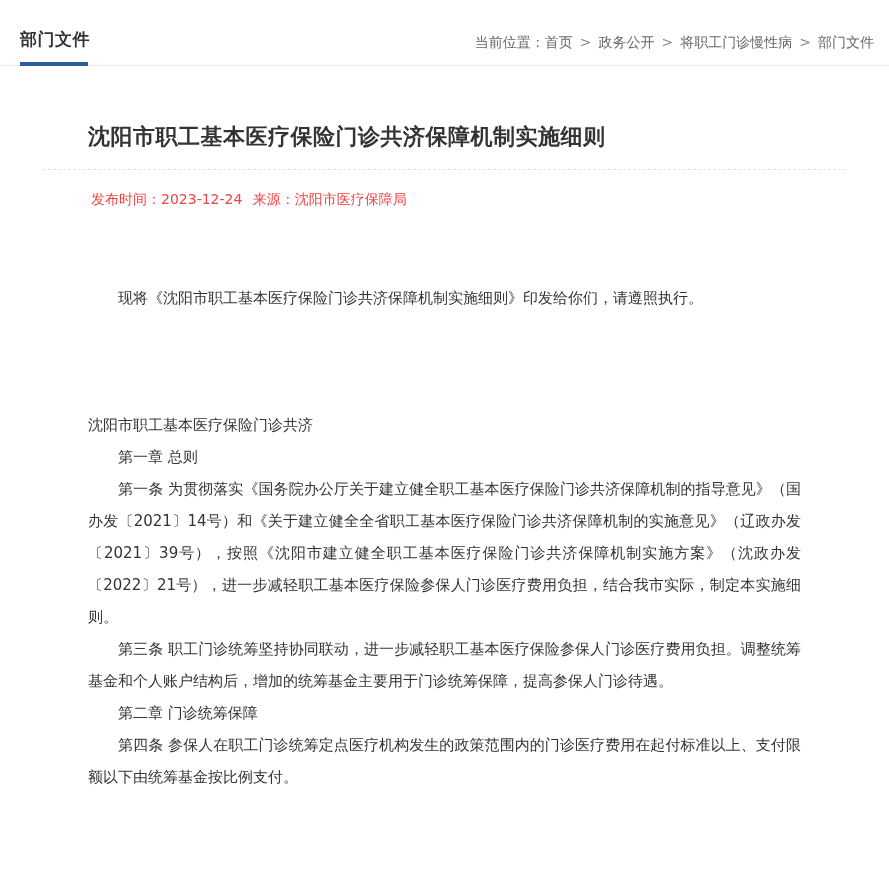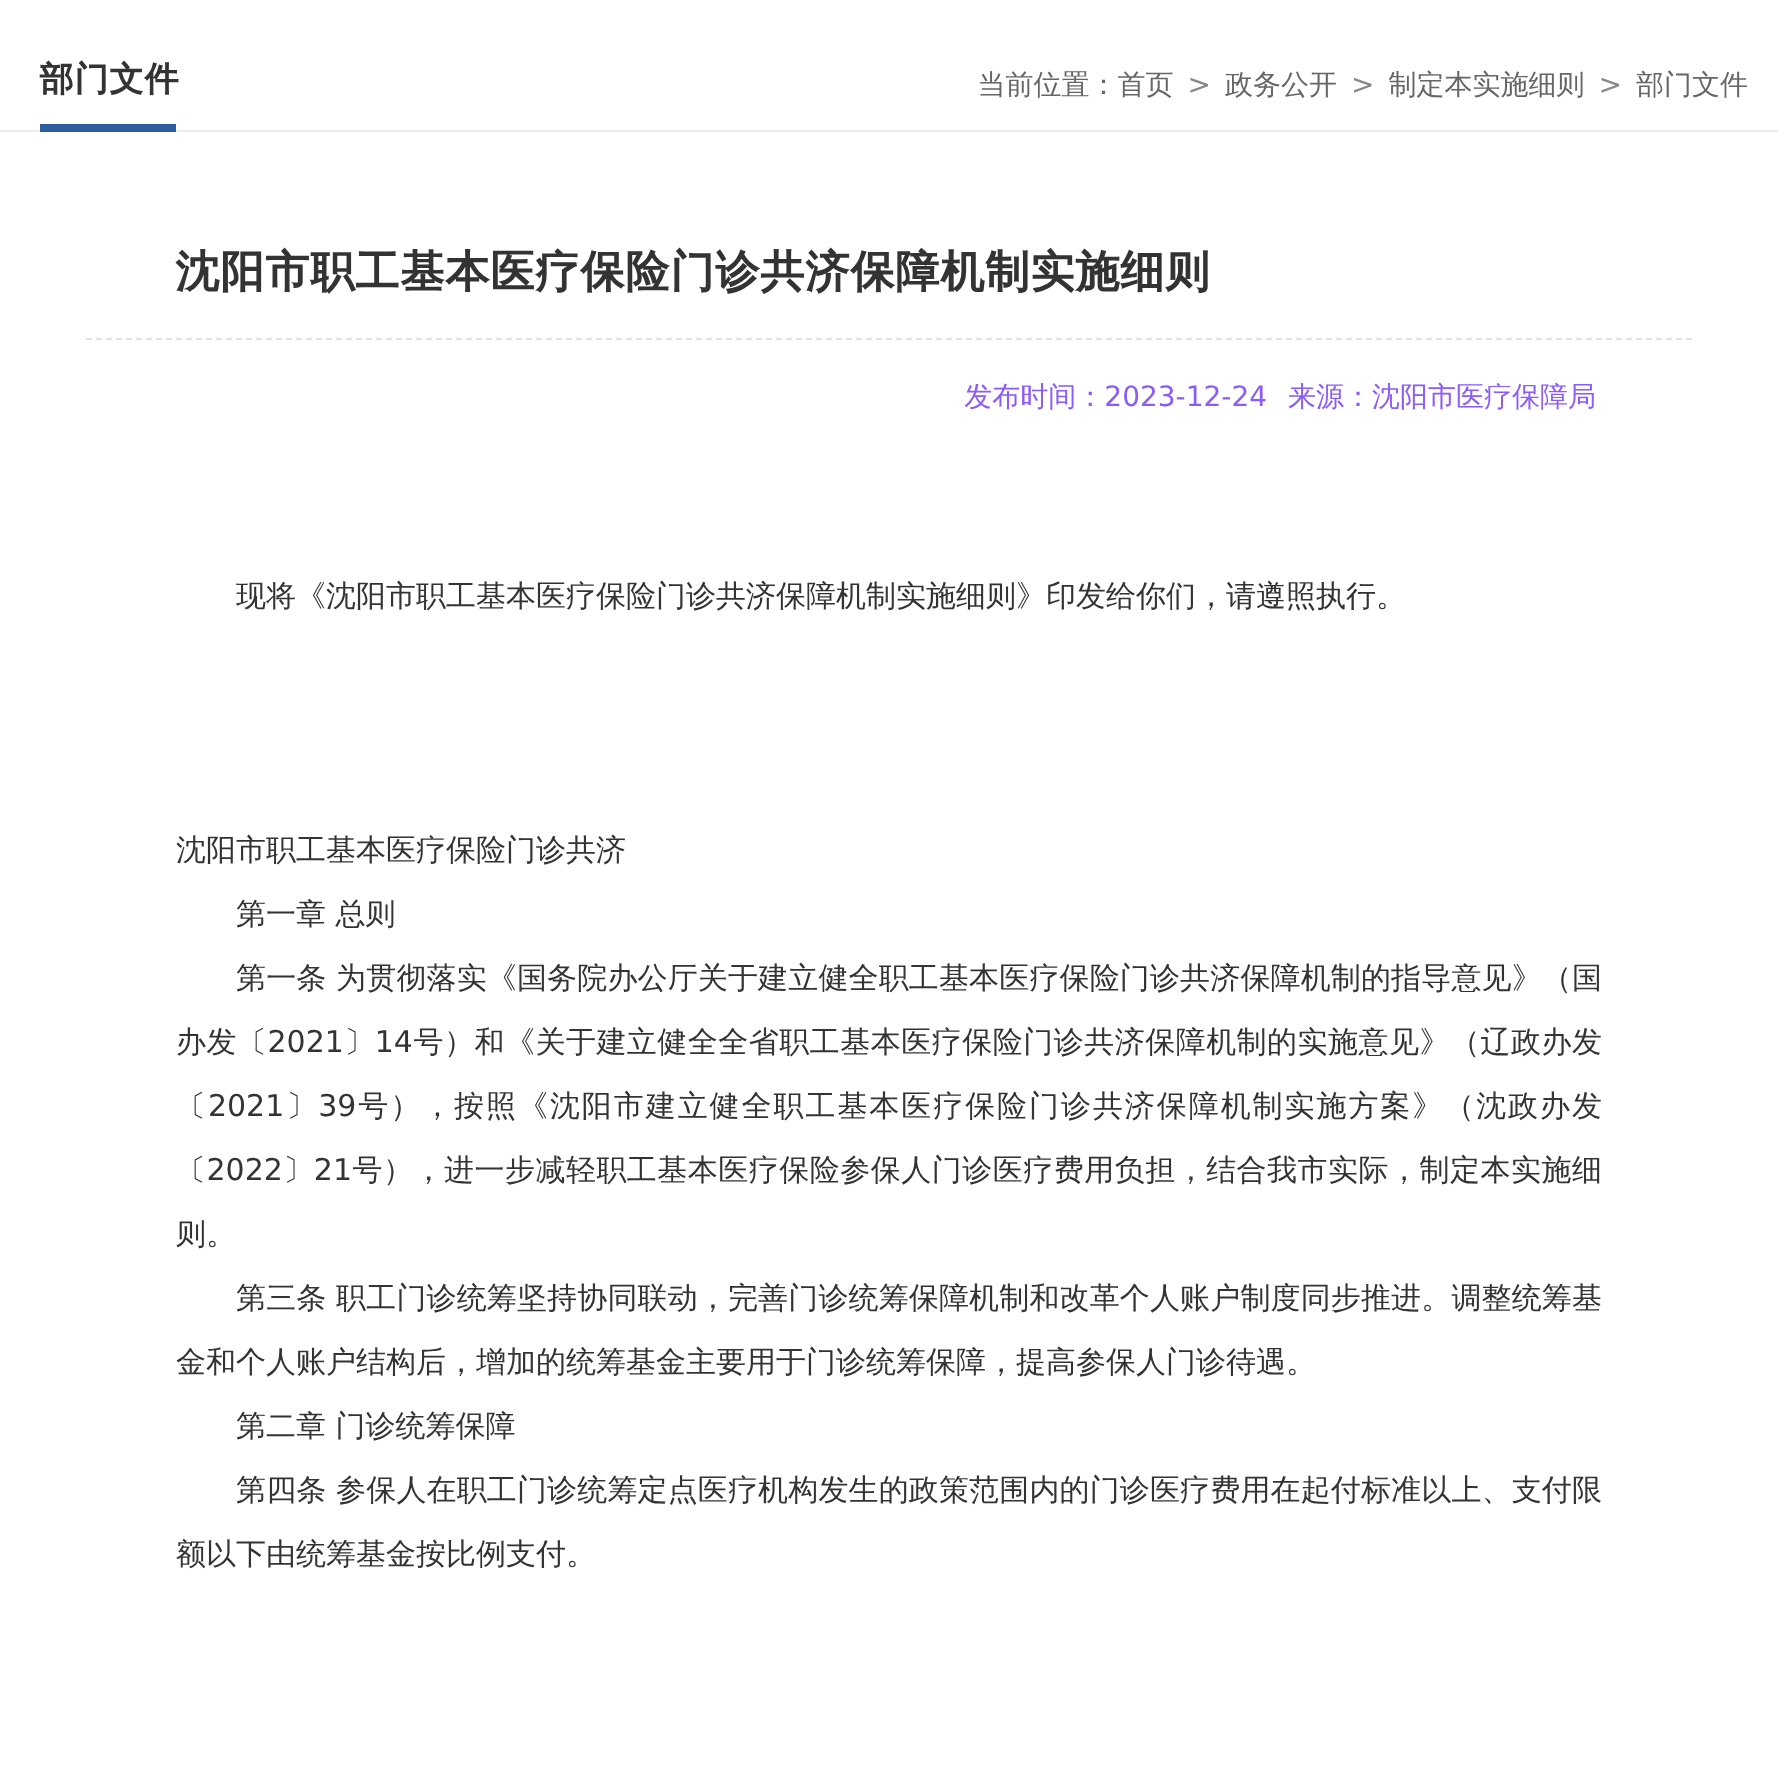--- a/index.html
+++ b/index.html
@@ -34,22 +34,22 @@
   .article-title {
     margin: 60px 0 0 0; text-align: left;
     font-size: 22px; font-weight: bold; color: #333;
     line-height: 22px; letter-spacing: 0.5px;
   }
   .dashed-divider {
     height: 0; border-bottom: 1px dashed #e2e2e2;
     margin: 21px -45px 0 -45px;
   }
   .meta {
-    margin-top: 19px; text-align: right;
-    font-size: 14px; color: #8b5cf6; line-height: 20px;
+    margin-top: 19px; text-align: left;
+    font-size: 14px; color: #ef4444; line-height: 20px;
   }
   .meta span { margin: 0 3px; }
 
   .body-text {
     margin-top: 73px;
     font-size: 15px; line-height: 32px; color: #333;
     text-align: justify;
   }
   .body-text p { margin: 0; }
   .indent { text-indent: 2em; }
@@ -59,38 +59,38 @@
 </head>
 <body>
 
 <div class="page">
 
   <div class="page-header">
     <div class="section-title">部门文件</div>
     <div class="section-underline"></div>
 
     <div class="crumb">
-      <span>当前位置：</span><a>首页</a><span class="sep">&gt;</span><a>政务公开</a><span class="sep">&gt;</span><a>制定本实施细则</a><span class="sep">&gt;</span><a>部门文件</a>
+      <span>当前位置：</span><a>首页</a><span class="sep">&gt;</span><a>政务公开</a><span class="sep">&gt;</span><a>将职工门诊慢性病</a><span class="sep">&gt;</span><a>部门文件</a>
     </div>
   </div>
 
   <div class="article">
     <h1 class="article-title">沈阳市职工基本医疗保险门诊共济保障机制实施细则</h1>
 
     <div class="dashed-divider"></div>
 
     <div class="meta">
       <span>发布时间：2023-12-24</span>
       <span>来源：沈阳市医疗保障局</span>
     </div>
 
     <div class="body-text">
       <p class="indent">现将《沈阳市职工基本医疗保险门诊共济保障机制实施细则》印发给你们，请遵照执行。</p>
       <p class="center gap-before">沈阳市职工基本医疗保险门诊共济</p>
       <p class="indent">第一章 总则</p>
       <p class="indent">第一条 为贯彻落实《国务院办公厅关于建立健全职工基本医疗保险门诊共济保障机制的指导意见》（国办发〔2021〕14号）和《关于建立健全全省职工基本医疗保险门诊共济保障机制的实施意见》（辽政办发〔2021〕39号），按照《沈阳市建立健全职工基本医疗保险门诊共济保障机制实施方案》（沈政办发〔2022〕21号），进一步减轻职工基本医疗保险参保人门诊医疗费用负担，结合我市实际，制定本实施细则。</p>
-      <p class="indent">第三条 职工门诊统筹坚持协同联动，完善门诊统筹保障机制和改革个人账户制度同步推进。调整统筹基金和个人账户结构后，增加的统筹基金主要用于门诊统筹保障，提高参保人门诊待遇。</p>
+      <p class="indent">第三条 职工门诊统筹坚持协同联动，进一步减轻职工基本医疗保险参保人门诊医疗费用负担。调整统筹基金和个人账户结构后，增加的统筹基金主要用于门诊统筹保障，提高参保人门诊待遇。</p>
       <p class="indent">第二章 门诊统筹保障</p>
       <p class="indent">第四条 参保人在职工门诊统筹定点医疗机构发生的政策范围内的门诊医疗费用在起付标准以上、支付限额以下由统筹基金按比例支付。</p>
     </div>
   </div>
 
 </div>
 
 </body></html>

